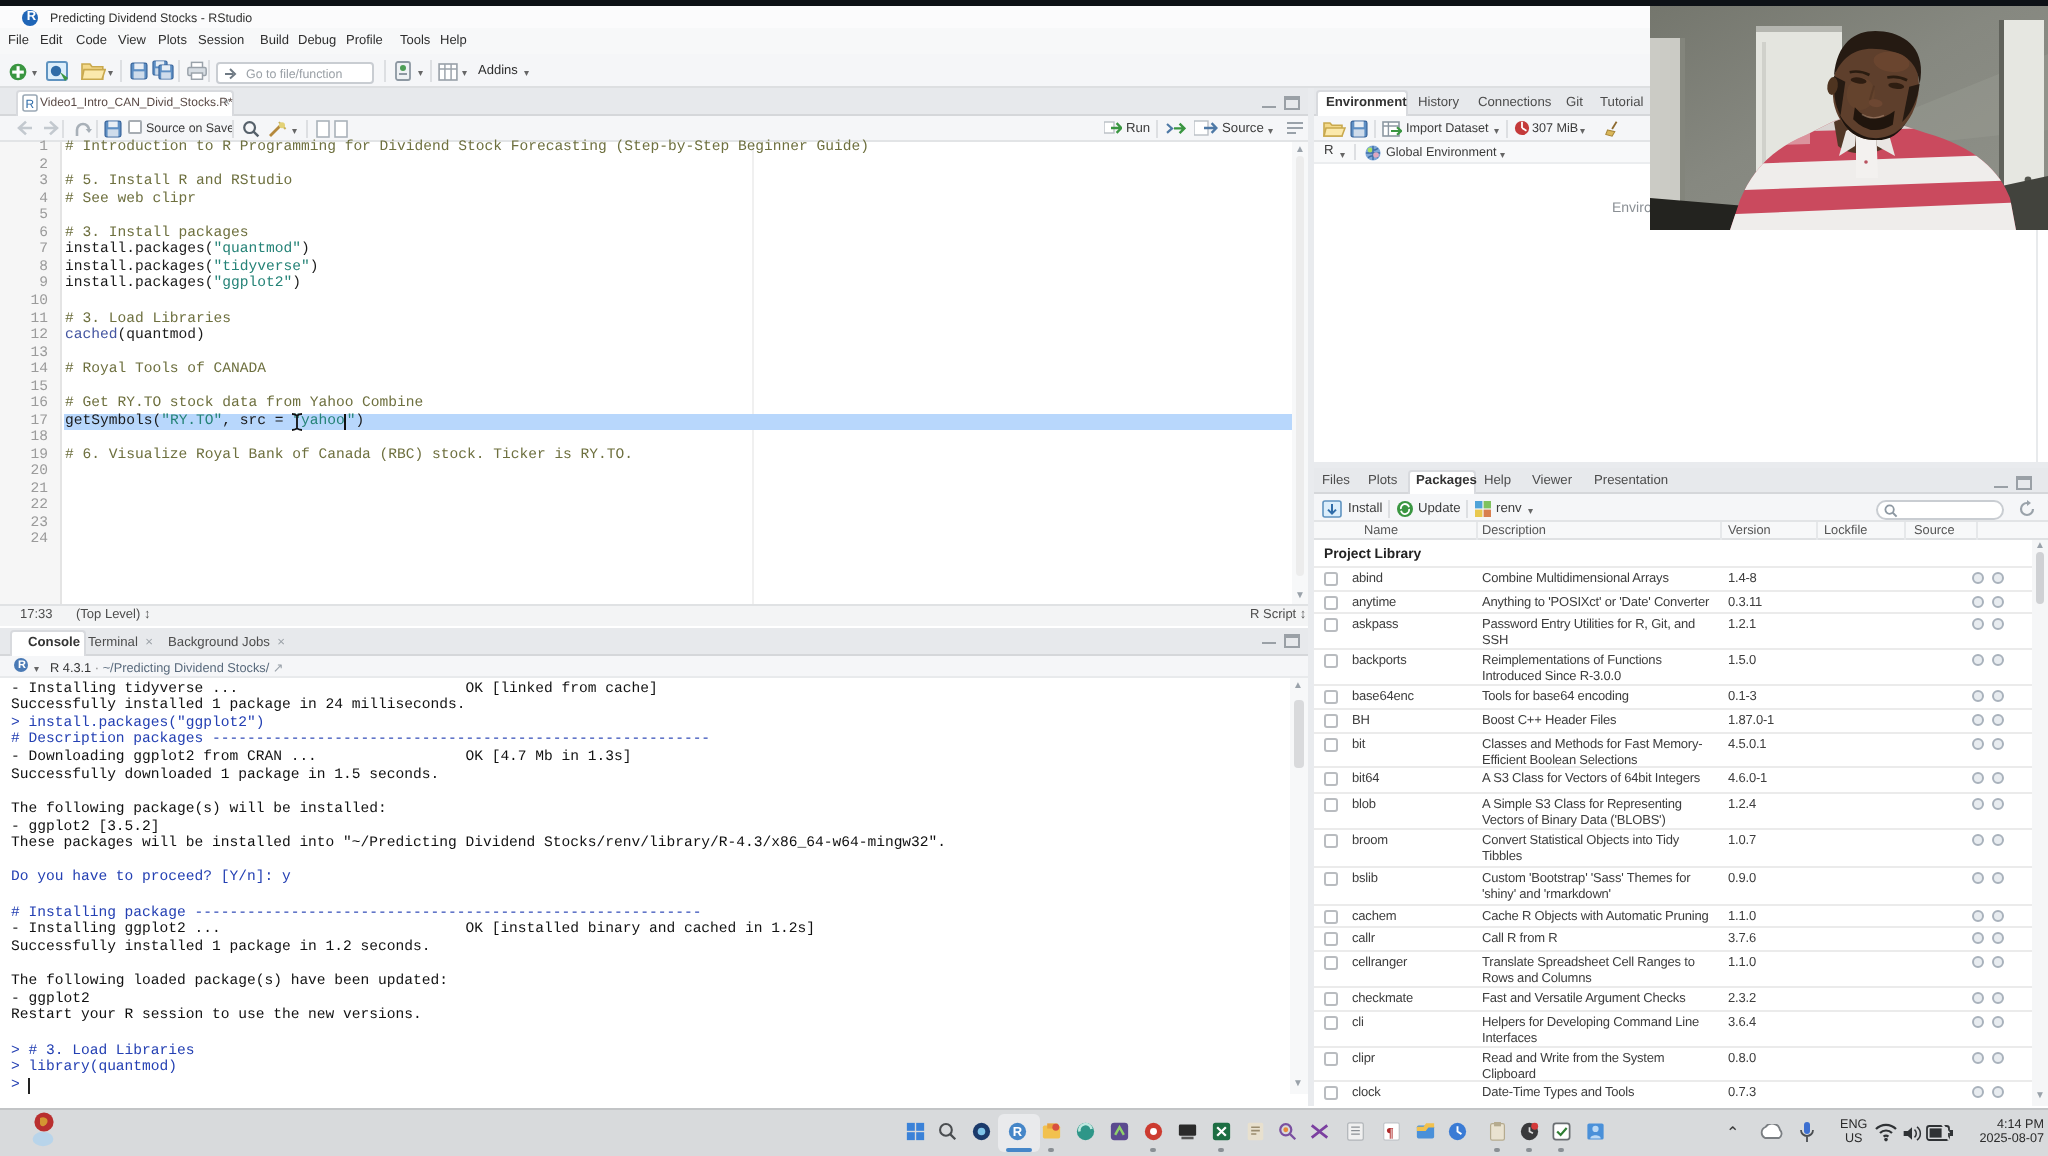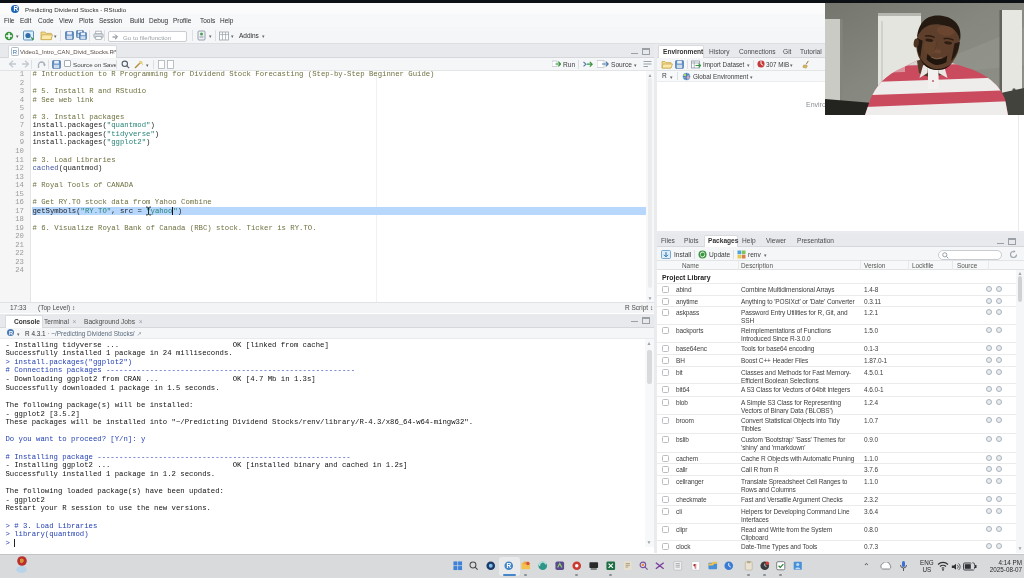--- a/index.html
+++ b/index.html
@@ -188,21 +188,21 @@
 18
 19
 20
 21
 22
 23
 24</pre>
 <pre class="a mono" style="left:32.5px;top:70.2px;font-size:7.29px;line-height:8.53px;color:#1a1a1a"><span class="cmt"># Introduction to R Programming for Dividend Stock Forecasting (Step-by-Step Beginner Guide)</span>
 
 <span class="cmt"># 5. Install R and RStudio</span>
-<span class="cmt"># See web link</span>
+<span class="cmt"># See web clipr</span>
 
 <span class="cmt"># 3. Install packages</span>
 install.packages(<span class="str">"quantmod"</span>)
 install.packages(<span class="str">"tidyverse"</span>)
 install.packages(<span class="str">"ggplot2"</span>)
 
 <span class="cmt"># 3. Load Libraries</span>
 <span style="color:#4254a0">cached</span>(quantmod)
 
 <span class="cmt"># Royal Tools of CANADA</span>
@@ -235,29 +235,29 @@
 <div class="a" style="left:631px;top:318px;width:7px;height:4px;border-bottom:1.5px solid #9aa0a6"></div>
 <div class="a" style="left:642px;top:316.5px;width:8px;height:7px;border:1px solid #9aa0a6;border-top:2px solid #9aa0a6"></div>
 <div class="a" style="left:0;top:327.5px;width:654px;height:11px;background:#f5f6f8;border-bottom:1px solid #e8eaec"></div>
 <div class="a" style="left:7px;top:329px;width:7px;height:7px;border-radius:50%;background:#4a7ab5"></div>
 <div class="a" style="left:9px;top:329.6px;color:#fff;font-size:5.5px;font-weight:bold">R</div>
 <div class="a dd" style="left:17px;top:331px">▾</div>
 <div class="a" style="left:25px;top:330px;font-size:6.4px;color:#333">R 4.3.1 <span style="color:#888">·</span> <span style="color:#5a6b7d">~/Predicting Dividend Stocks/</span> <span style="color:#9aa2aa">↗</span></div>
 <pre class="a mono" style="left:5.5px;top:340.5px;font-size:7.29px;line-height:8.63px;color:#111">- Installing tidyverse ...                          OK [linked from cache]
 Successfully installed 1 package in 24 milliseconds.
 <span class="blue">&gt; install.packages("ggplot2")</span>
-<span class="blue"># Connections packages ---------------------------------------------------------</span>
+<span class="blue"># Description packages ---------------------------------------------------------</span>
 - Downloading ggplot2 from CRAN ...                 OK [4.7 Mb in 1.3s]
 Successfully downloaded 1 package in 1.5 seconds.
 
 The following package(s) will be installed:
 - ggplot2 [3.5.2]
 These packages will be installed into "~/Predicting Dividend Stocks/renv/library/R-4.3/x86_64-w64-mingw32".
 
-<span class="blue">Do you want to proceed? [Y/n]: y</span>
+<span class="blue">Do you have to proceed? [Y/n]: y</span>
 
 <span class="blue"># Installing package ----------------------------------------------------------</span>
 - Installing ggplot2 ...                            OK [installed binary and cached in 1.2s]
 Successfully installed 1 package in 1.2 seconds.
 
 The following loaded package(s) have been updated:
 - ggplot2
 Restart your R session to use the new versions.
 
 <span class="blue">&gt; # 3. Load Libraries</span>

